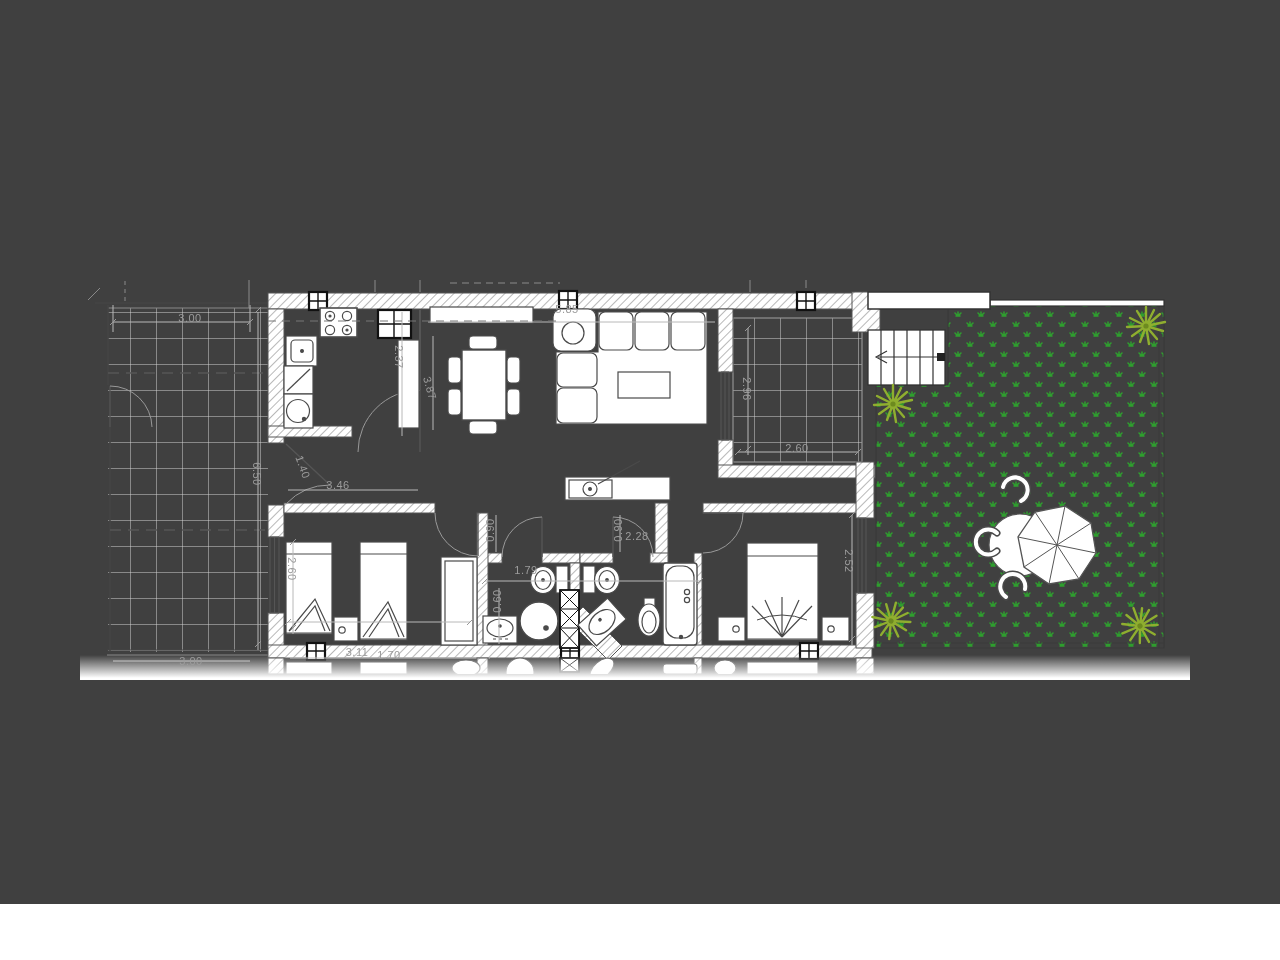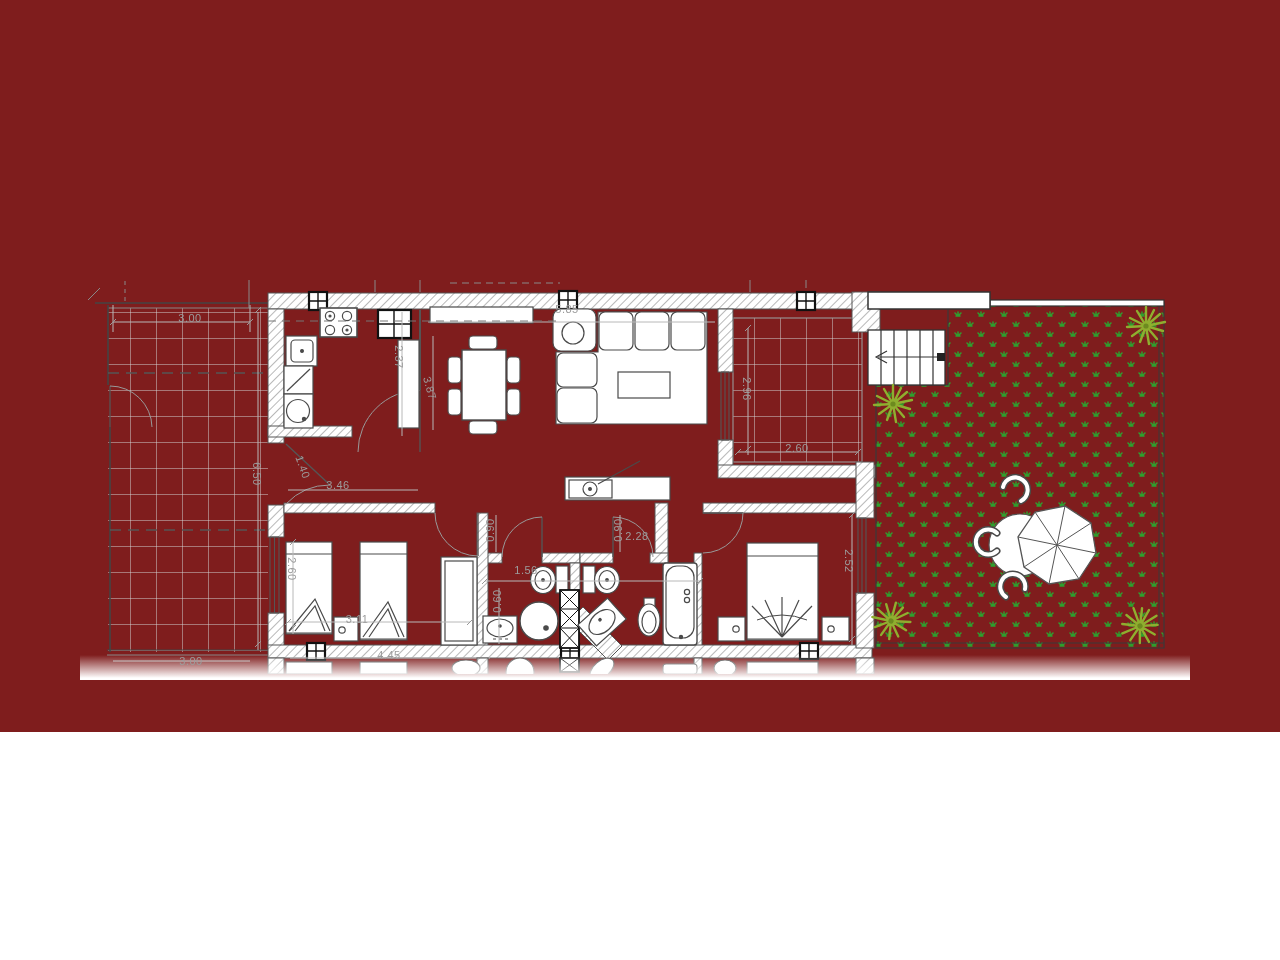--- a/index.html
+++ b/index.html
@@ -1,16 +1,16 @@
 <!DOCTYPE html>
 <html><head>
 <meta charset="utf-8">
 <style>
   html,body{margin:0;padding:0;background:#ffffff;}
-  .canvas{position:relative;width:1280px;height:732px;background:#7f1d1d;overflow:hidden;
+  .canvas{position:relative;width:1280px;height:904px;background:#404040;overflow:hidden;
           font-family:"Liberation Sans",sans-serif;}
   .plan-svg{position:absolute;left:0;top:0;}
   .dim{position:absolute;font-size:11px;color:#9c9c9c;letter-spacing:.5px;white-space:nowrap;
        transform:translate(-50%,-50%);}
   .dim.r90 {transform:translate(-50%,-50%) rotate(90deg);}
   .dim.rm90{transform:translate(-50%,-50%) rotate(-90deg);}
   .dim.r75 {transform:translate(-50%,-50%) rotate(75deg);}
   .dim.r70 {transform:translate(-50%,-50%) rotate(70deg);}
 </style>
 </head>
@@ -399,23 +399,23 @@
   <div class="dim r90" style="left:257px;top:474px">6.50</div>
   <div class="dim r90" style="left:399px;top:357px">2.37</div>
   <div class="dim r75" style="left:430px;top:388px">3.87</div>
   <div class="dim" style="left:567px;top:309px">5.85</div>
   <div class="dim r90" style="left:747px;top:389px">2.96</div>
   <div class="dim" style="left:797px;top:448px">2.60</div>
   <div class="dim r70" style="left:303px;top:467px">1.40</div>
   <div class="dim" style="left:338px;top:485px">3.46</div>
   <div class="dim rm90" style="left:490px;top:530px">0.90</div>
   <div class="dim rm90" style="left:618px;top:530px">0.90</div>
-  <div class="dim" style="left:526px;top:570px">1.56</div>
+  <div class="dim" style="left:526px;top:570px">1.79</div>
   <div class="dim" style="left:637px;top:536px">2.28</div>
   <div class="dim rm90" style="left:497px;top:601px">0.60</div>
   <div class="dim r90" style="left:292px;top:569px">2.60</div>
-  <div class="dim" style="left:357px;top:619px">3.11</div>
+  <div class="dim" style="left:357px;top:652px">3.11</div>
   <div class="dim r90" style="left:849px;top:561px">2.52</div>
-  <div class="dim" style="left:389px;top:655px">4.45</div>
+  <div class="dim" style="left:389px;top:655px">1.70</div>
   <div class="dim" style="left:191px;top:661px">3.00</div>
 </div>
 
 </div>
 
 </body></html>

